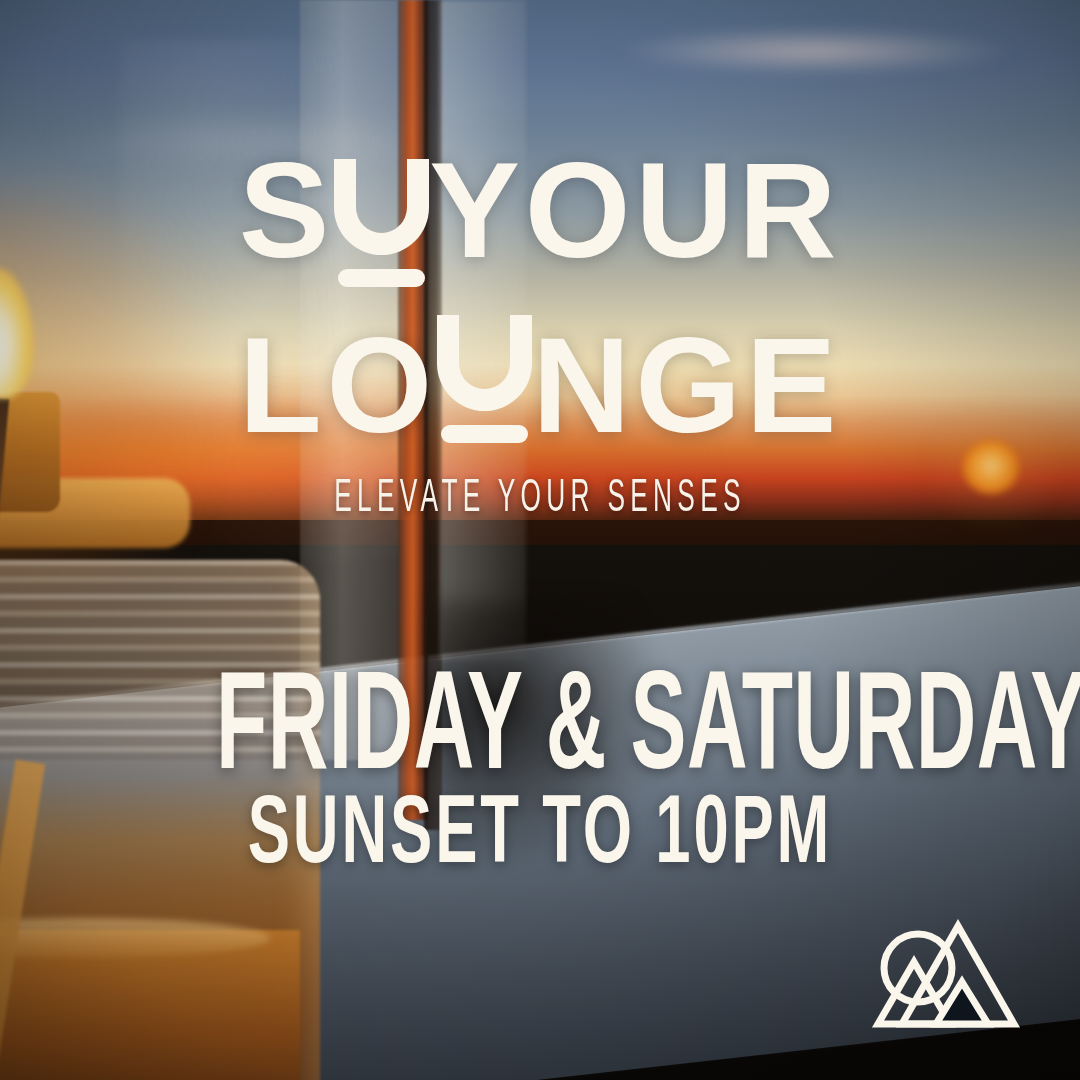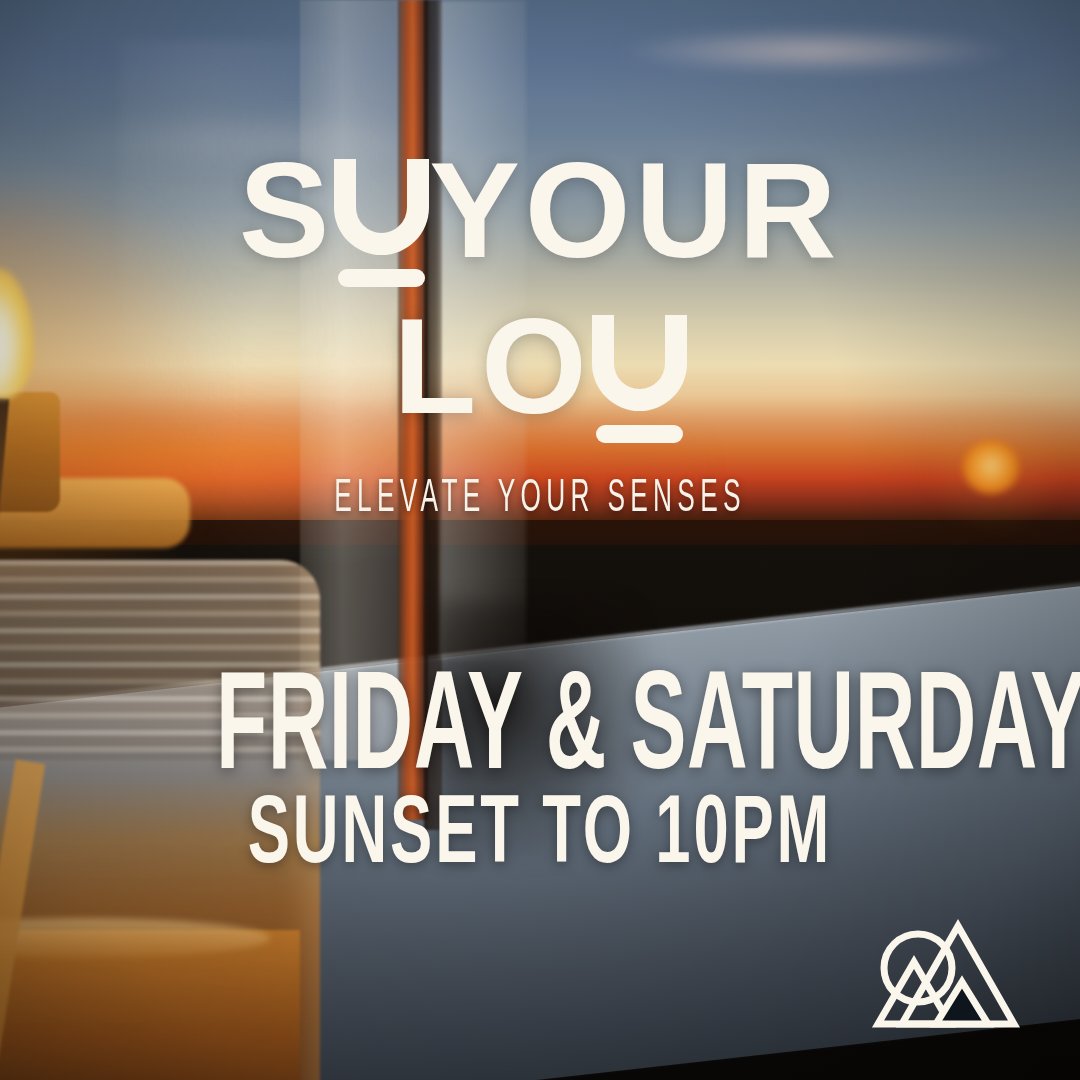--- a/index.html
+++ b/index.html
@@ -236,21 +236,21 @@
     display:flex; align-items:flex-start; justify-content:center;
     line-height:.86;
     font-weight:700;
     letter-spacing:.035em;
     color:#FAF6EC;
     text-shadow:0 2px 16px rgba(0,0,0,.22);
   }
   .brand-line .ch{ display:inline-block; }
 
   .l1{ font-size:136px; }
-  .l2{ font-size:136px; margin-top:20px; }
+  .l2{ font-size:136px; margin-top:20px;align-items:flex-end; }
 
   
   .u-glyph{
     position:relative; display:inline-block;
     width:.70em; height:1em; vertical-align:top;
   }
   .u-glyph .u-bowl{
     position:absolute; left:0; top:.055em;
     width:100%; height:.70em;
     border:.168em solid #FAF6EC;
@@ -364,20 +364,21 @@
           </span>
           <span class="ch">YOUR</span>
       </div>
 
       <div class="brand-line l2">
         <span class="ch">LO</span>
           <span class="u-glyph">
             <span class="u-bowl"></span>
             <span class="u-bar"></span>
           </span>
+          <span class="ch">NGE</span>
       </div>
 
     </div>
 
     <div class="tagline">ELEVATE YOUR SENSES</div>
 
     <div class="headline">FRIDAY &amp; SATURDAY</div>
 
     <div class="subline">SUNSET TO 10PM</div>
 

